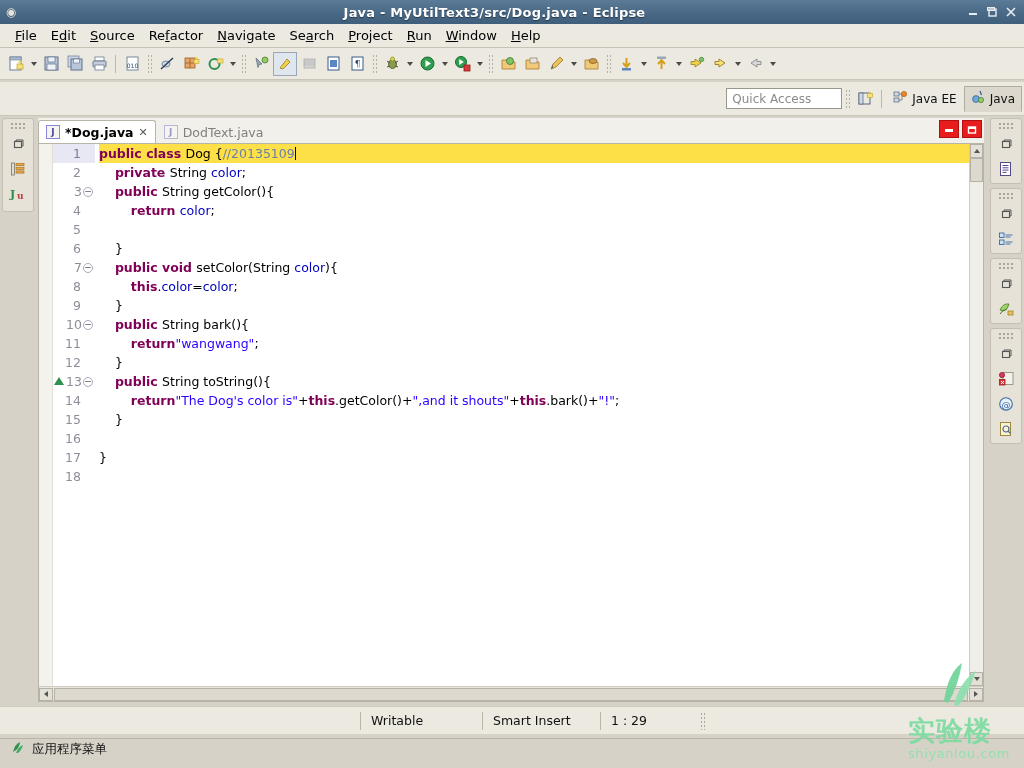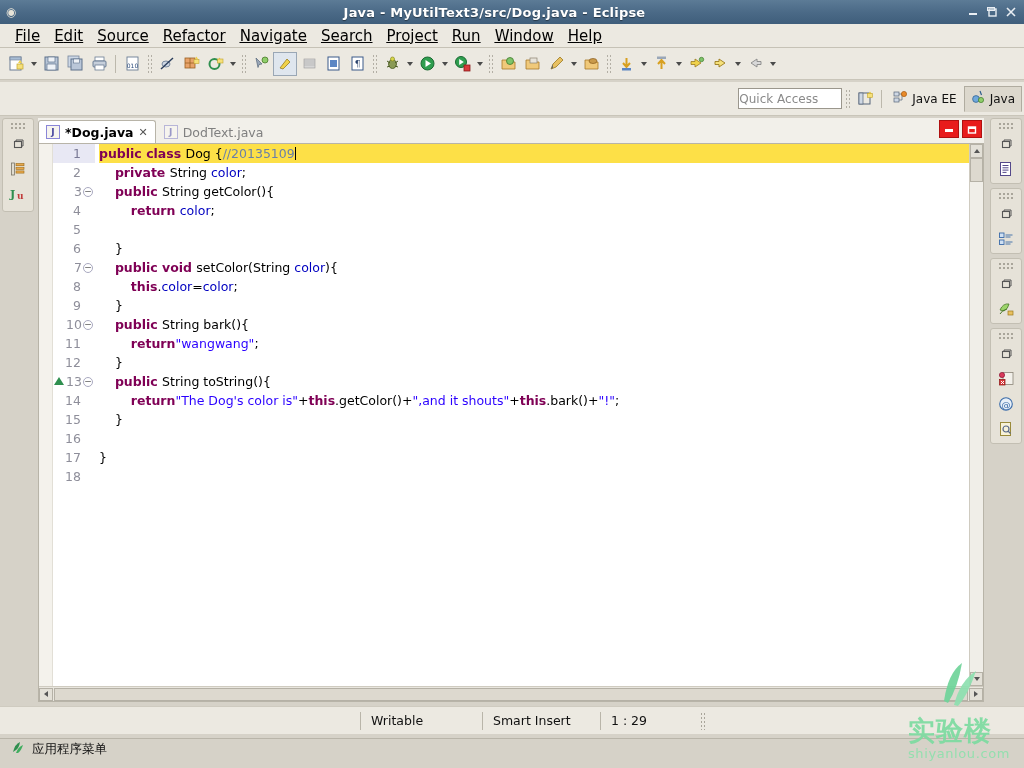--- a/index.html
+++ b/index.html
@@ -30,21 +30,21 @@
   .tb-btn { color: #e9eef3; font-size: 12px; line-height: 1; cursor: pointer; }
   .tb-btn svg { display: block; }
 
   
   .menubar {
     position: absolute; top: 24px; left: 0; width: 1024px; height: 24px;
     background: #ece9e1; border-bottom: 1px solid #c6c2b6;
     display: flex; align-items: center; padding-left: 8px;
   }
   .menu-item {
-    font-size: 15px; color: #000; padding: 3px 7px; cursor: default; text-decoration: underline;
+    font-size: 13px; color: #000; padding: 3px 7px; cursor: default;
   }
   .menu-item u { text-decoration: underline; }
 
   
   .toolbar {
     position: absolute; top: 48px; left: 0; width: 1024px; height: 32px;
     background: #ece9e1; border-bottom: 1px solid #c9c5b9;
     display: flex; align-items: center; padding-left: 4px;
   }
   .tool { width: 24px; height: 24px; display: flex; align-items: center;
@@ -61,22 +61,22 @@
            background-image: radial-gradient(#a9a59a 0.9px, transparent 1px);
            background-size: 3px 4px; opacity: .85; }
 
   
   .persprow {
     position: absolute; top: 82px; left: 0; width: 1024px; height: 34px;
     background: #ece9e1; display: flex; align-items: center;
     justify-content: flex-end; padding-right: 2px; border-bottom: 1px solid #c9c5b9;
   }
   .qaccess {
-    width: 104px; height: 21px; background: #fff; border: 1px solid #9b978d;
-    display: flex; align-items: center; 
+    width: 116px; height: 21px; background: #fff; border: 1px solid #9b978d;
+    display: flex; align-items: center; padding-left: 5px;
     font-size: 12px; color: #8a8a8a;
   }
   .persp-btn {
     height: 26px; display: flex; align-items: center; gap: 4px;
     padding: 0 6px; font-size: 12px; color: #111; cursor: pointer;
     border: 1px solid transparent;
   }
   .persp-btn.active {
     background: #dcd8cd; border: 1px solid #b0aca0; border-bottom-color: #dcd8cd;
   }

